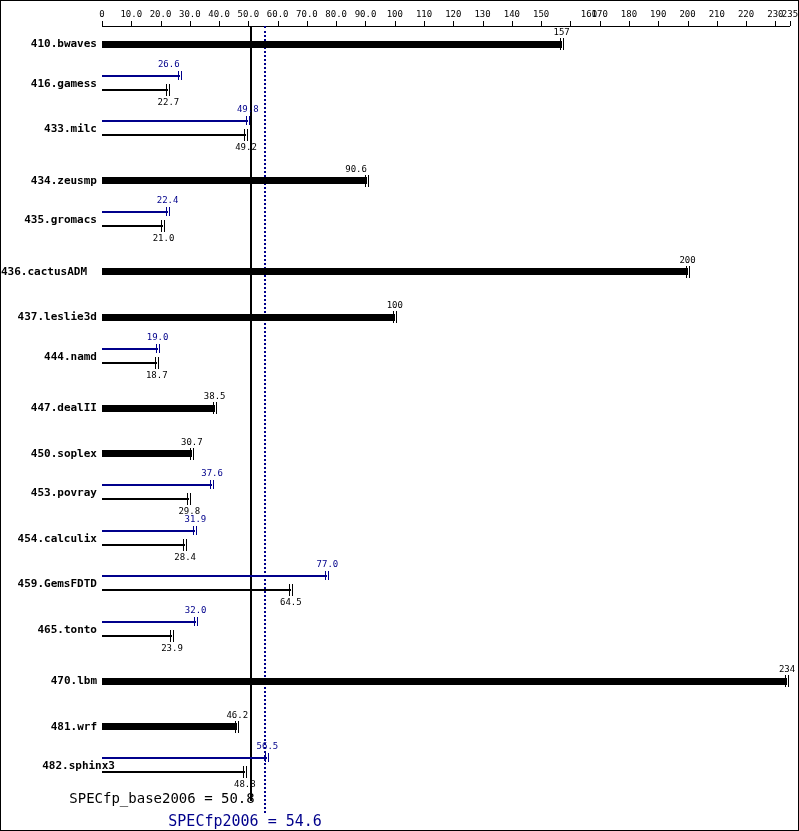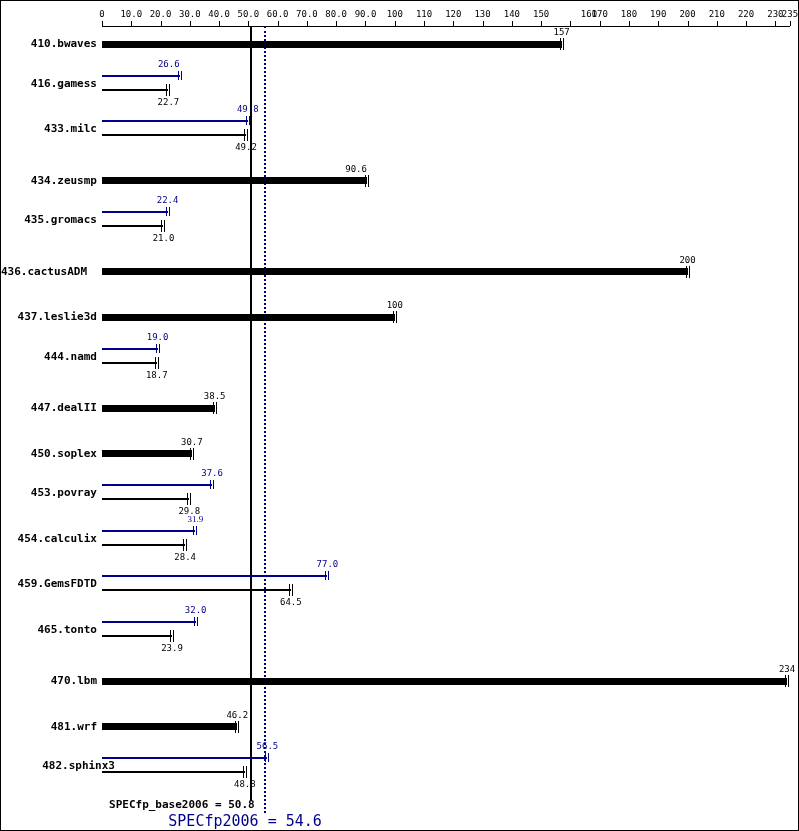--- a/index.html
+++ b/index.html
@@ -81,25 +81,24 @@
     width: 2px;
     background: #000000;
   }
   .vline-peak {
     position: absolute;
     width: 0;
     border-left: 2px dotted #00008b;
   }
   .summary-base {
     position: absolute;
-    font-size: 11px;
-    font-weight: bold;
-    color: #000000;
-    white-space: nowrap;
-    margin-top: 8px;
+    font-size: 14px;
+    font-weight: normal;
+    color: #000000;
+    white-space: nowrap;
   }
   .summary-peak {
     position: absolute;
     font-size: 15px;
     font-weight: normal;
     color: #00008b;
     white-space: nowrap;
   }
 </style>
 </head>
@@ -232,21 +231,21 @@
       <div class="cap-peak" style="left: 212.08px; top: 479px; height: 9px;"></div>
       <div class="val-peak" style="left: 189.08px; top: 467px; width: 44px; text-align: center;">37.6</div>
       <div class="bar-base" style="left: 101px; top: 497px; width: 87.2443px; height: 2px;"></div>
       <div class="cap" style="left: 186.244px; top: 492px; height: 12px;"></div>
       <div class="cap" style="left: 189.244px; top: 492px; height: 12px;"></div>
       <div class="val-base" style="left: 166.244px; top: 505px; width: 44px; text-align: center;">29.8</div>
       <div class="bench-label" style="left: 0px; top: 530.5px; width: 96px;">454.calculix</div>
       <div class="bar-peak" style="left: 101px; top: 528.5px; width: 93.3923px; height: 2px;"></div>
       <div class="cap-peak" style="left: 192.392px; top: 524.5px; height: 9px;"></div>
       <div class="cap-peak" style="left: 195.392px; top: 524.5px; height: 9px;"></div>
-      <div class="val-peak" style="left: 172.392px; top: 512.5px; width: 44px; text-align: center; font-family: Liberation Serif, serif;">31.9</div>
+      <div class="val-peak" style="left: 172.392px; top: 512.5px; width: 44px; text-align: center;">31.9</div>
       <div class="bar-base" style="left: 101px; top: 542.5px; width: 83.1455px; height: 2px;"></div>
       <div class="cap" style="left: 182.146px; top: 537.5px; height: 12px;"></div>
       <div class="cap" style="left: 185.146px; top: 537.5px; height: 12px;"></div>
       <div class="val-base" style="left: 162.146px; top: 550.5px; width: 44px; text-align: center;">28.4</div>
       <div class="bench-label" style="left: 0px; top: 576px; width: 96px;">459.GemsFDTD</div>
       <div class="bar-peak" style="left: 101px; top: 574px; width: 225.43px; height: 2px;"></div>
       <div class="cap-peak" style="left: 324.43px; top: 570px; height: 9px;"></div>
       <div class="cap-peak" style="left: 327.43px; top: 570px; height: 9px;"></div>
       <div class="val-peak" style="left: 304.43px; top: 558px; width: 44px; text-align: center;">77.0</div>
       <div class="bar-base" style="left: 101px; top: 588px; width: 188.834px; height: 2px;"></div>

